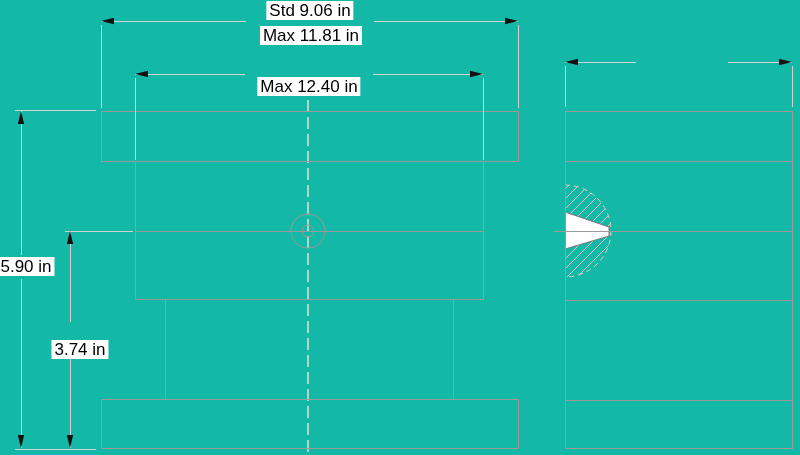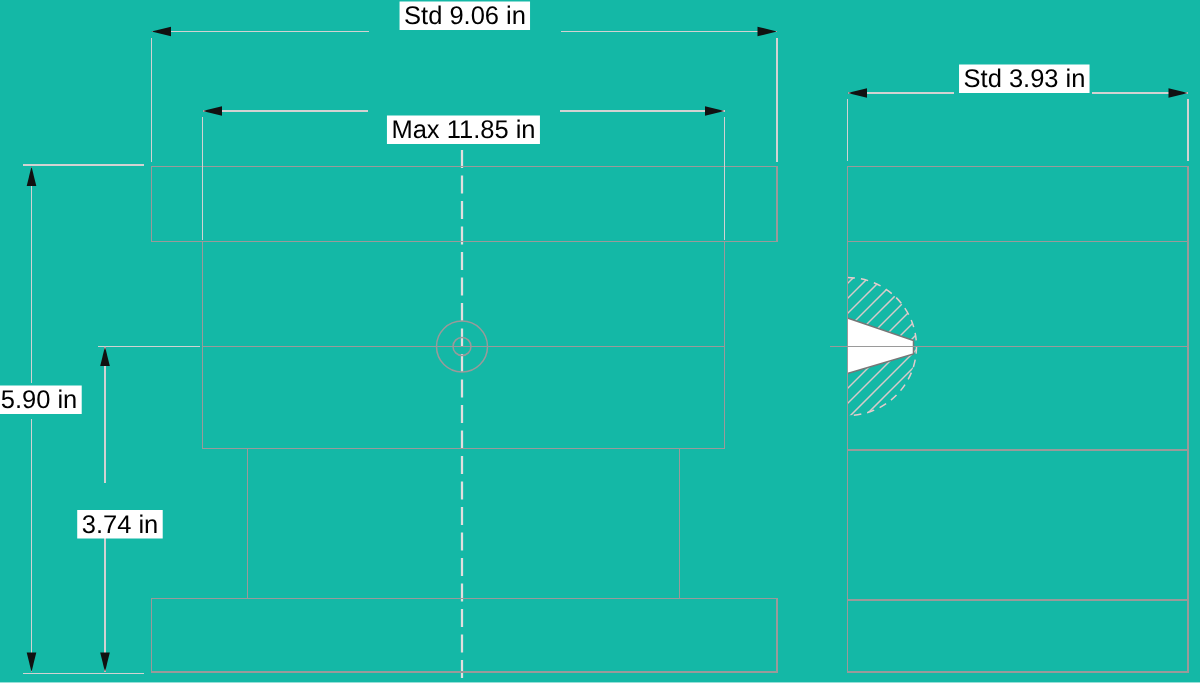--- a/index.html
+++ b/index.html
@@ -119,21 +119,21 @@
       <line x1="70" y1="346" x2="70" y2="448"></line>
       <line x1="65" y1="231" x2="133" y2="231"></line>
     </g>
     <g fill="#111111" stroke="none">
       <polygon points="70,231 66.8,244 73.2,244"></polygon>
       <polygon points="70,448 66.8,435 73.2,435"></polygon>
     </g>
   </svg>
 
   <div class="dim-label" style="left:310px;top:1px">Std 9.06 in</div>
+  <div class="dim-label" style="left:311px;top:26px">Max 11.81 in</div>
 
-  <div class="dim-label" style="left:309px;top:77px">Max 11.85 in</div>
+  <div class="dim-label" style="left:309px;top:77px">Max 12.40 in</div>
 
-  <div class="dim-label" style="left:683px;top:43px">Std 3.93 in</div>
 
   <div class="dim-label" style="left:26px;top:257px">5.90 in</div>
   <div class="dim-label" style="left:80px;top:340px">3.74 in</div>
 
 </div>
 
 </body></html>

